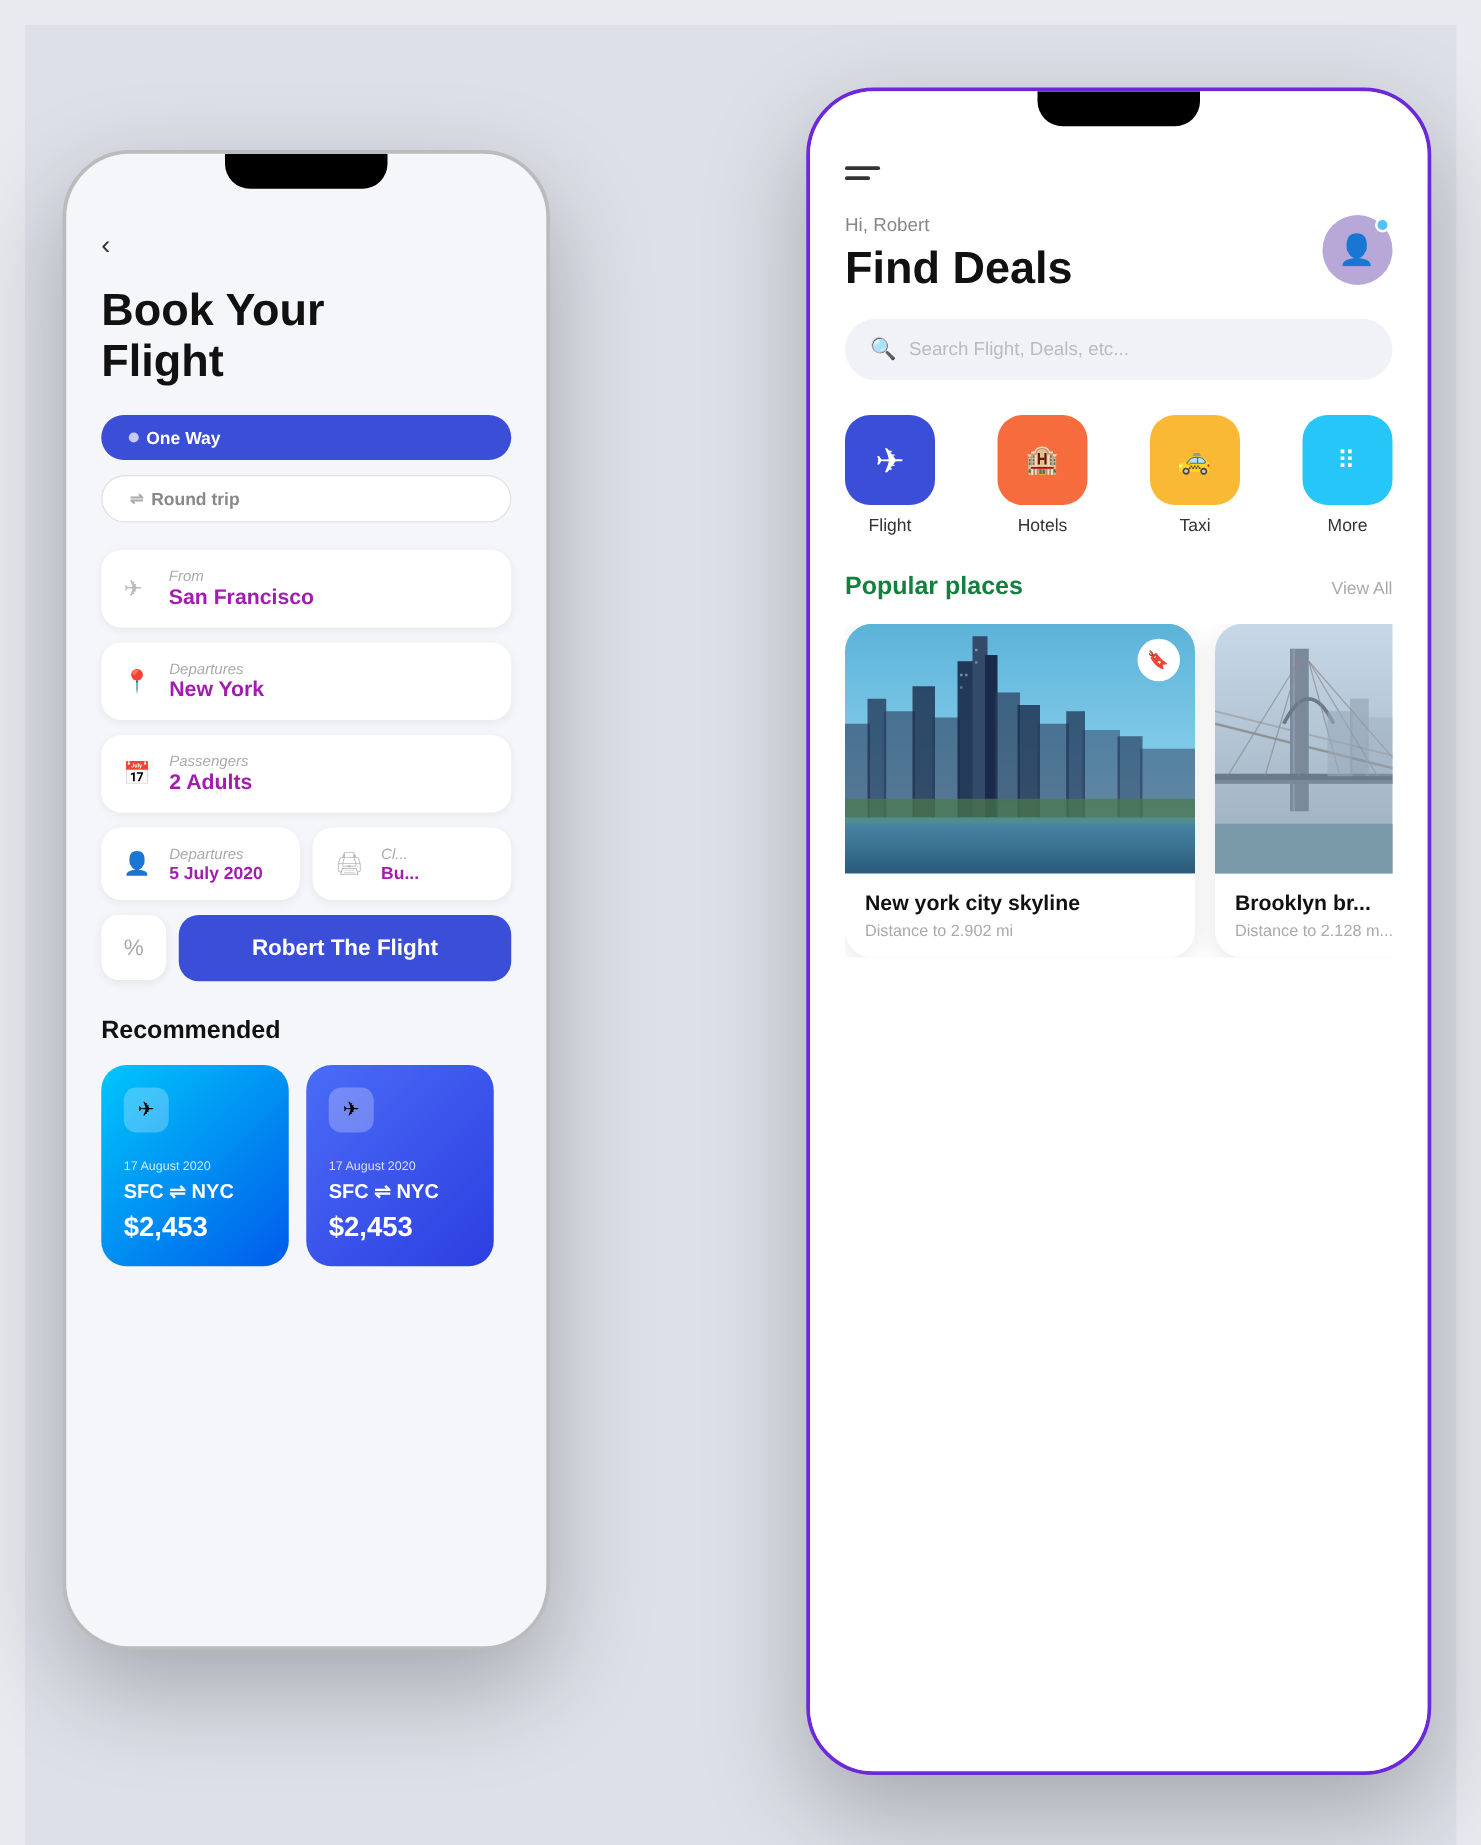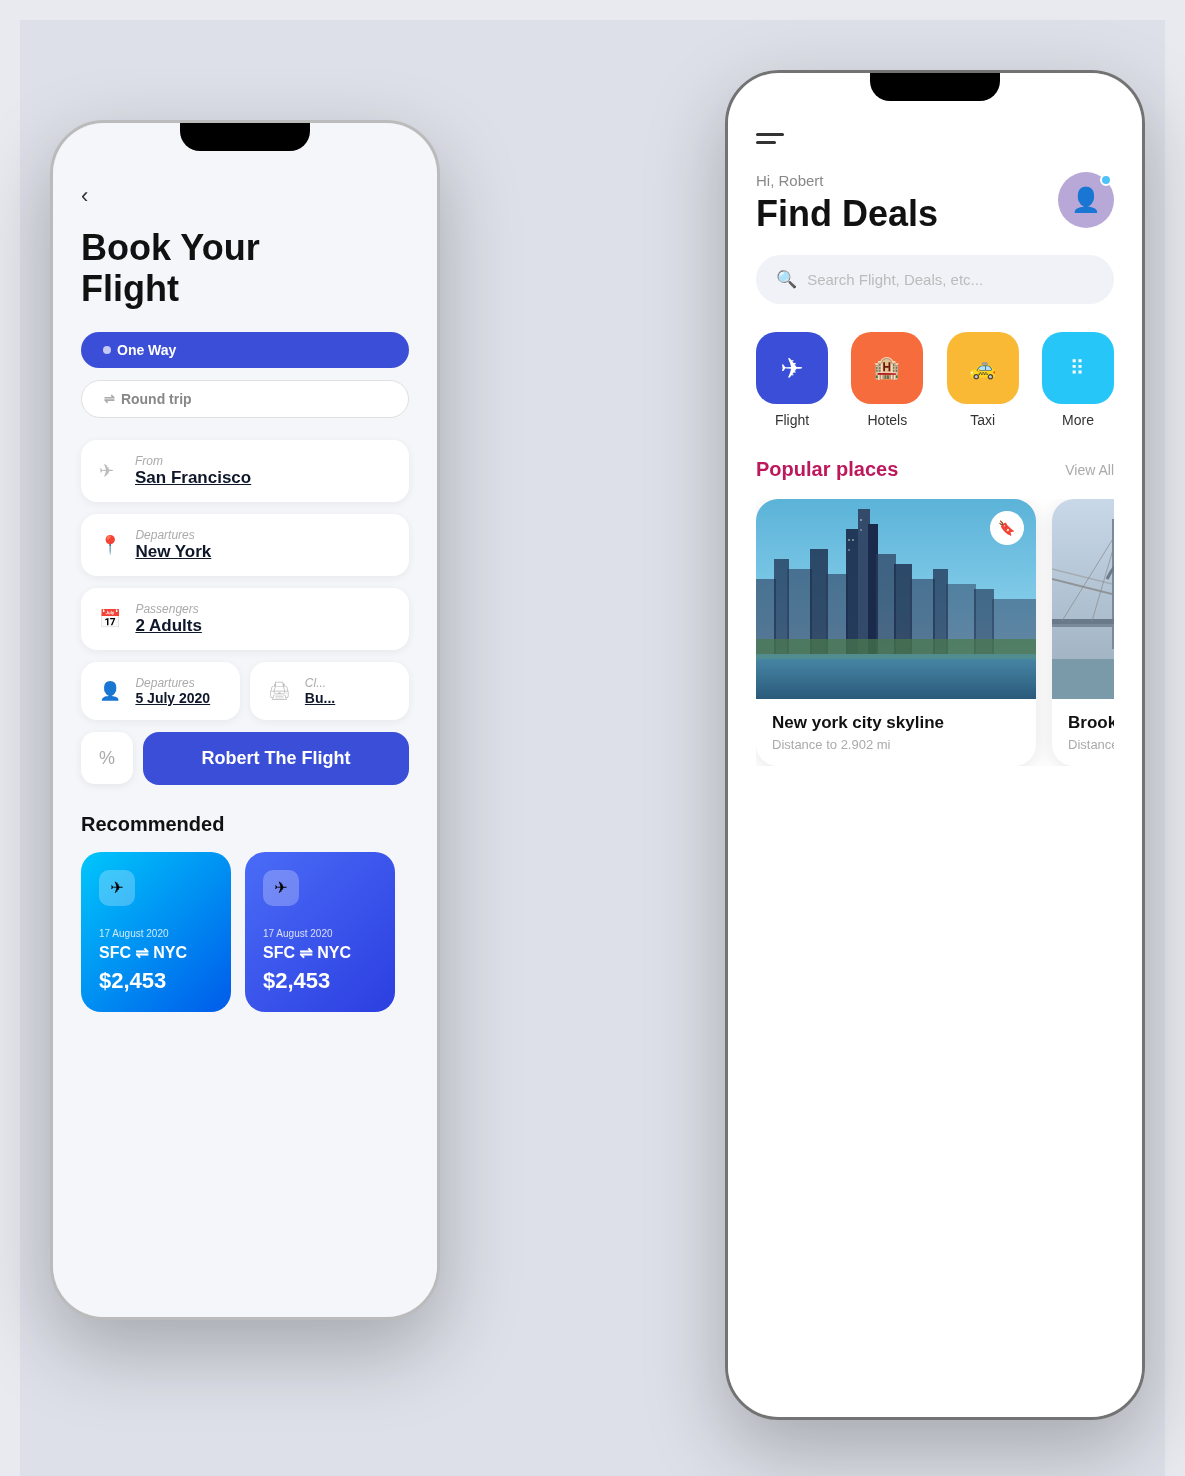--- a/index.html
+++ b/index.html
@@ -44,26 +44,26 @@
     .phone-left .screen {
       width: 100%;
       height: 100%;
       overflow: hidden;
       padding: 60px 28px 28px;
       background: #f5f6fa;
     }
 
     
     .phone-right {
-      width: 420px;
+      width: 500px;
       height: 1350px;
       right: 20px;
       top: 50px;
       z-index: 2;
-      border: 3px solid #737373;
+      border: 3px solid #6d28d9;
       background: #fff;
     }
     .phone-right .screen {
       width: 100%;
       height: 100%;
       overflow: hidden;
       padding: 60px 28px 28px;
       background: #fff;
     }
 
@@ -133,22 +133,21 @@
     }
     .input-label {
       font-size: 12px;
       color: #aaa;
       display: block;
       font-style: italic;
     }
     .input-value {
       font-size: 17px;
       font-weight: 600;
-      color: #0f172a;
-      text-decoration: underline;
+      color: #a21caf;
     }
 
     
     .input-row {
       display: flex;
       gap: 10px;
       margin-bottom: 12px;
     }
     .input-row .input-card {
       flex: 1;
@@ -327,21 +326,21 @@
     
     .popular-header {
       display: flex;
       justify-content: space-between;
       align-items: center;
       margin-bottom: 18px;
     }
     .popular-title {
       font-size: 20px;
       font-weight: 800;
-      color: #be185d;
+      color: #15803d;
     }
     .view-all {
       font-size: 14px;
       color: #aaa;
     }
 
     
     .places-row {
       display: flex;
       gap: 16px;

